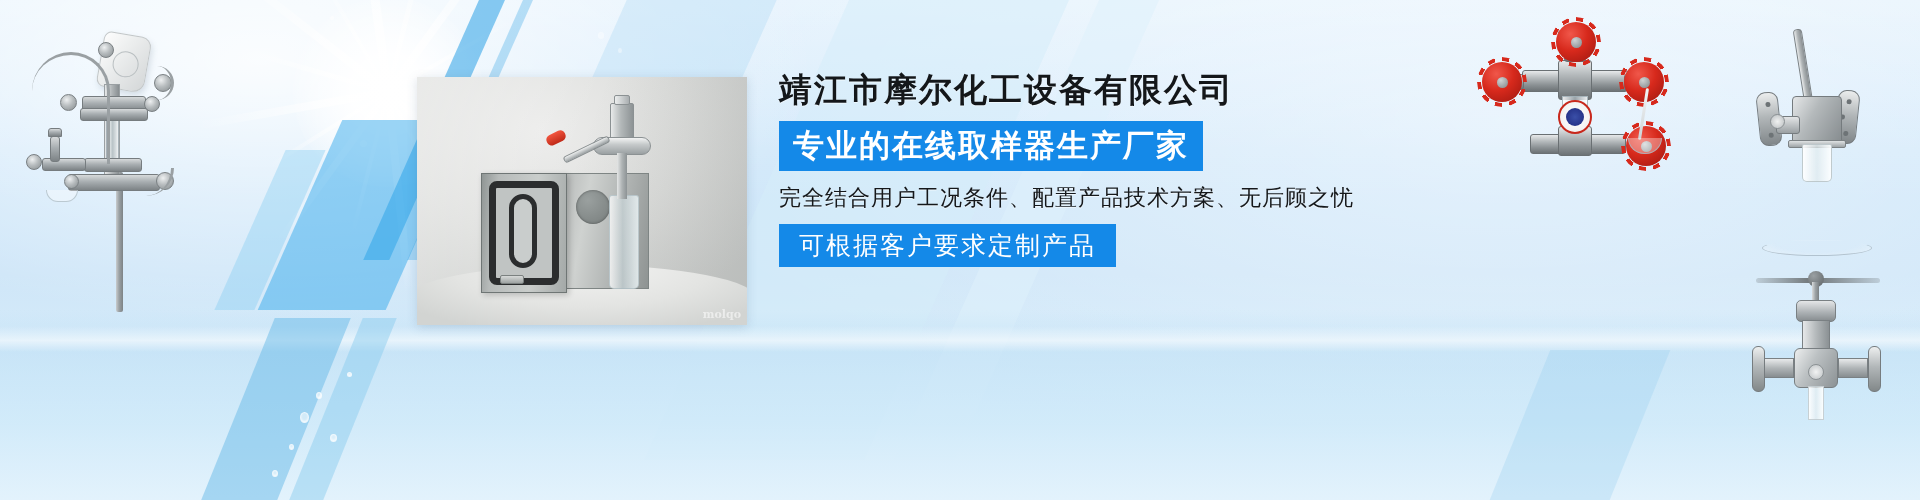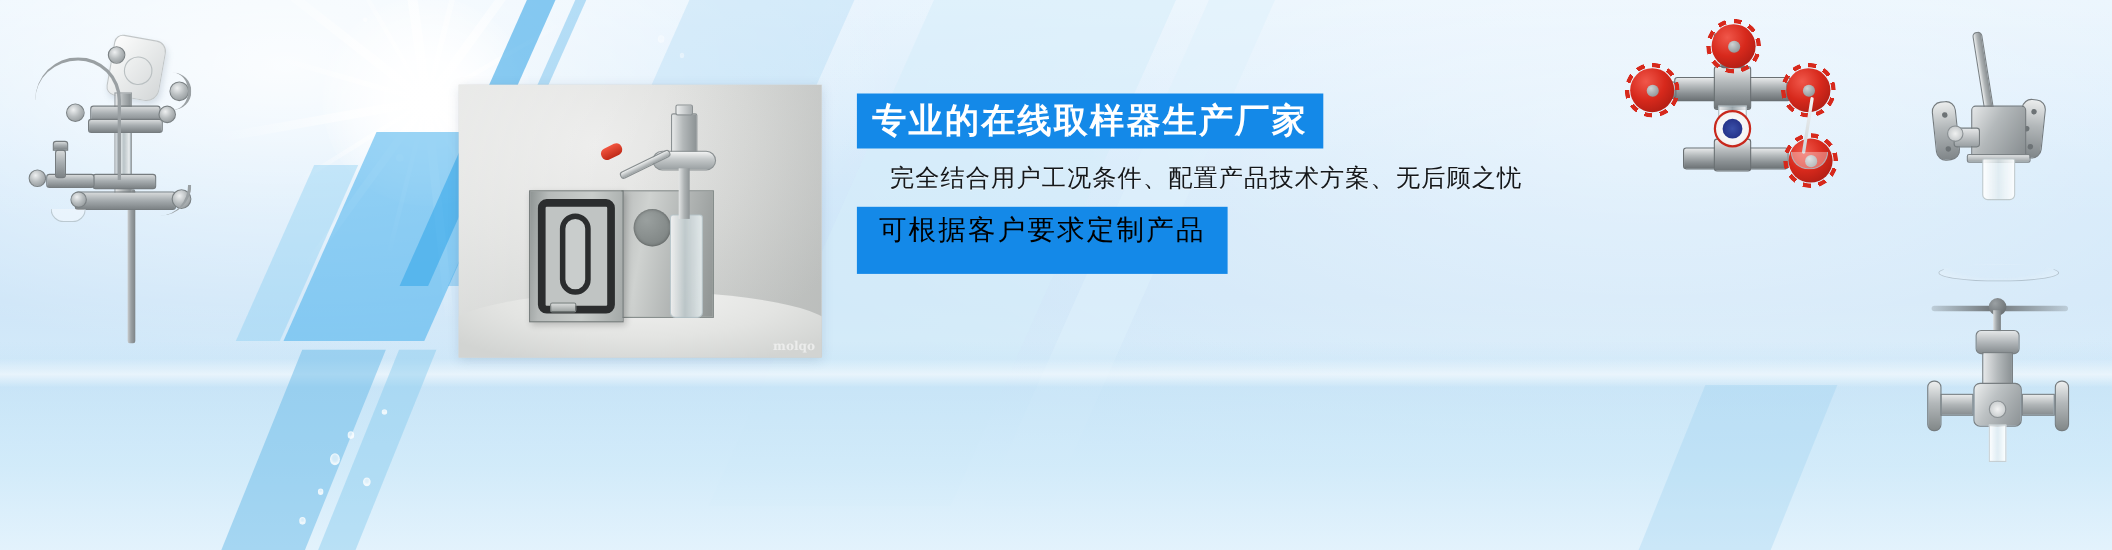--- a/index.html
+++ b/index.html
@@ -421,33 +421,32 @@
   }
 
   .desc {
     margin-top: 13px;
     font-size: 22px;
     line-height: 1.25;
     color: #15181b;
     letter-spacing: 1px;
     white-space: nowrap;
     text-shadow: 0 1px 0 rgba(255,255,255,.55);
-    margin-left: 30px;
   }
 
   .tag-secondary {
     display: inline-block;
     margin-top: 12px;
     background: #1489e8;
-    color: #000000;
+    color: #ffffff;
     font-weight: 500;
     font-size: 25px;
     line-height: 1;
     letter-spacing: 2px;
-    padding: 9px 20px 27px 20px;
+    padding: 9px 20px 9px 20px;
     white-space: nowrap;
   }
 
   .fineprint {
     margin-top: 13px;
     width: 610px;
     font-family: "Liberation Serif", serif;
     font-size: 9px;
     line-height: 1.75;
     letter-spacing: .45px;
@@ -614,18 +613,19 @@
     <div class="tv-arm" style="left:22px;"></div>
     <div class="tv-arm" style="left:96px;"></div>
     <div class="tv-endflange" style="left:10px;"></div>
     <div class="tv-endflange" style="left:126px;"></div>
     <div class="tv-body"></div>
     <div style="position:absolute;left:66px;top:126px;width:16px;height:16px;border-radius:50%;background:radial-gradient(circle,#f2f3f3,#bcc1c3);border:1px solid #8b9194;"></div>
     <div class="tv-tube"></div>
   </div>
 
   <div class="copy">
+    <div class="company">靖江市摩尔化工设备有限公司</div>
     <div><span class="tag-primary">专业的在线取样器生产厂家</span></div>
     <div class="desc">完全结合用户工况条件、配置产品技术方案、无后顾之忧</div>
     <div><span class="tag-secondary">可根据客户要求定制产品</span></div>
   </div>
 
 </div>
 
 </body></html>

